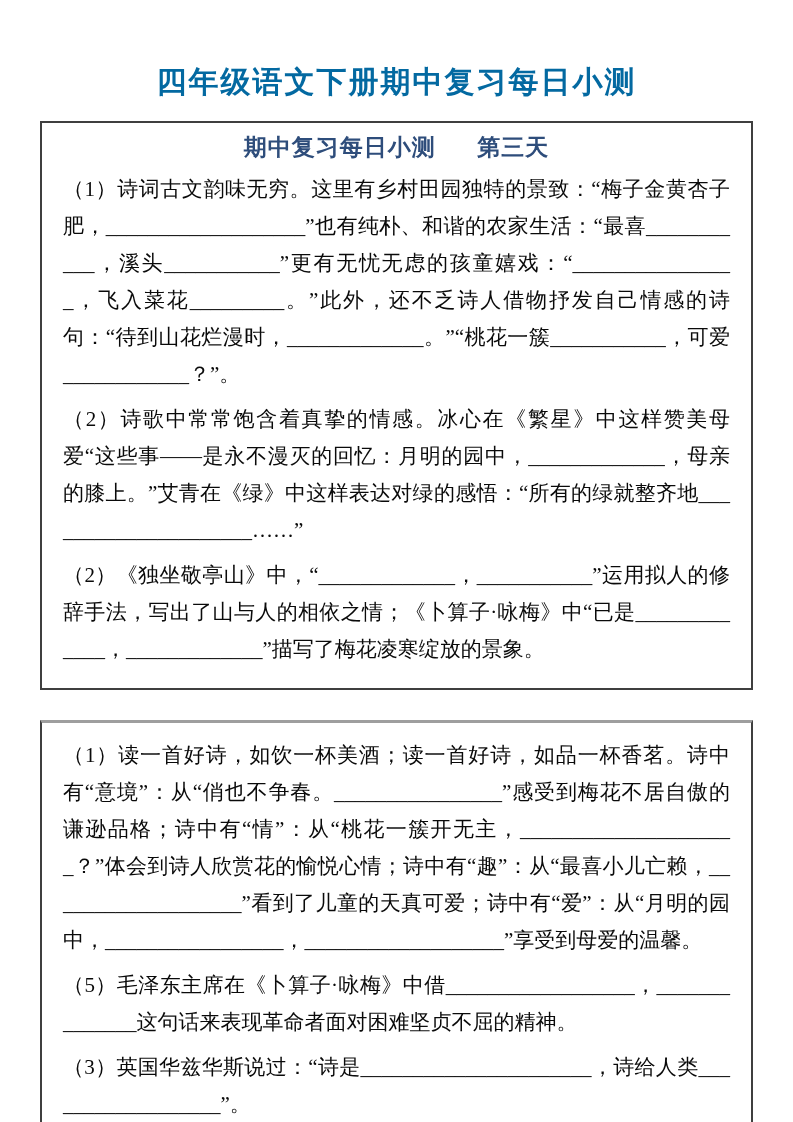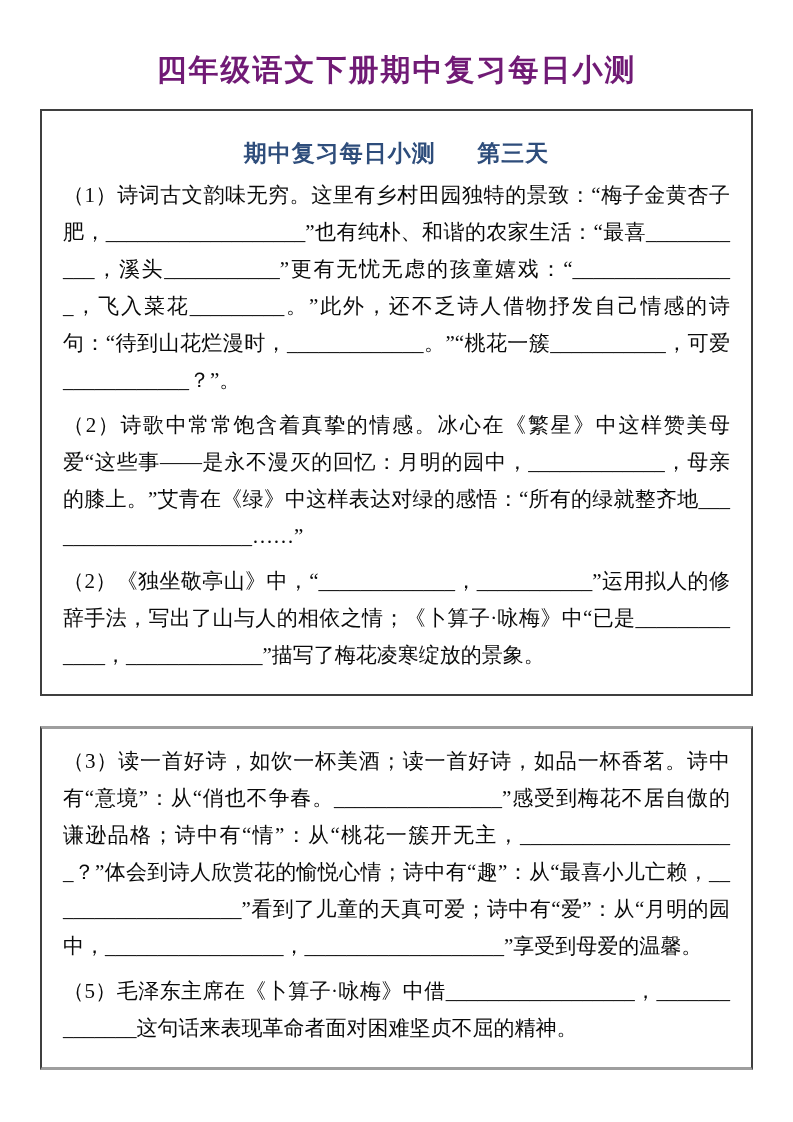--- a/index.html
+++ b/index.html
@@ -8,46 +8,46 @@
     background: #ffffff;
   }
   body {
     width: 793px;
     height: 1122px;
     overflow: hidden;
     font-family: "Liberation Serif", "DejaVu Serif", serif;
     color: #0a0a0a;
   }
   .page-title {
-    margin: 0;
+    margin: 12px;
     padding: 50px 40px 0;
     text-align: center;
     font-size: 30px;
     font-weight: 700;
     letter-spacing: 2px;
-    color: #701a75;
+    color: #0369a1;
   }
   .card {
     margin: 18px 40px 0;
     border: 2px solid var(--border-dark, #3f3f3f);
     padding: 6px 13px 12px;
     box-sizing: border-box;
     background: #ffffff;
   }
   .card.continued {
     margin-top: 30px;
     border-top: 3px solid var(--border-gray, #9e9e9e);
     border-bottom: 3px solid var(--border-gray, #9e9e9e);
   }
   .card-header {
     text-align: center;
     font-size: 23px;
     font-weight: 700;
     color: var(--header-blue, #2e4d7b);
-    margin: 21px 0 4px;
+    margin: 3px 0 4px;
     letter-spacing: 1px;
   }
   .card-header .day {
     margin-left: 1.8em;
   }
   .para {
     margin: 8px;
     font-size: 21px;
     line-height: 37px;
     text-align: justify;
@@ -63,15 +63,16 @@
 <section class="card">
   <div class="card-header">
     <span>期中复习每日小测</span><span class="day">第三天</span>
   </div>
   <p class="para">（1）诗词古文韵味无穷。这里有乡村田园独特的景致：“梅子金黄杏子肥，___________________”也有纯朴、和谐的农家生活：“最喜___________，溪头___________”更有无忧无虑的孩童嬉戏：“________________，飞入菜花_________。”此外，还不乏诗人借物抒发自己情感的诗句：“待到山花烂漫时，_____________。”“桃花一簇___________，可爱____________？”。</p>
   <p class="para">（2）诗歌中常常饱含着真挚的情感。冰心在《繁星》中这样赞美母爱“这些事——是永不漫灭的回忆：月明的园中，_____________，母亲的膝上。”艾青在《绿》中这样表达对绿的感悟：“所有的绿就整齐地_____________________……”</p>
   <p class="para">（2）《独坐敬亭山》中，“_____________，___________”运用拟人的修辞手法，写出了山与人的相依之情；《卜算子·咏梅》中“已是_____________，_____________”描写了梅花凌寒绽放的景象。</p>
 </section>
 
 <section class="card continued">
-  <p class="para">（3）读一首好诗，如饮一杯美酒；读一首好诗，如品一杯香茗。诗中有“意境”：从“俏也不争春。________________”感受到梅花不居自傲的谦逊品格；诗中有“情”：从“桃花一簇开无主，_____________________？”体会到诗人欣赏花的愉悦心情；诗中有“趣”：从“最喜小儿亡赖，___________________”看到了儿童的天真可爱；诗中有“爱”：从“月明的园中，_________________，___________________”享受到母爱的温馨。</p>
+  <p class="para">（1）读一首好诗，如饮一杯美酒；读一首好诗，如品一杯香茗。诗中有“意境”：从“俏也不争春。________________”感受到梅花不居自傲的谦逊品格；诗中有“情”：从“桃花一簇开无主，_____________________？”体会到诗人欣赏花的愉悦心情；诗中有“趣”：从“最喜小儿亡赖，___________________”看到了儿童的天真可爱；诗中有“爱”：从“月明的园中，_________________，___________________”享受到母爱的温馨。</p>
   <p class="para">（5）毛泽东主席在《卜算子·咏梅》中借__________________，______________这句话来表现革命者面对困难坚贞不屈的精神。</p>
+  <p class="para">（3）英国华兹华斯说过：“诗是______________________，诗给人类__________________”。</p>
 </section>
 
 </body></html>

